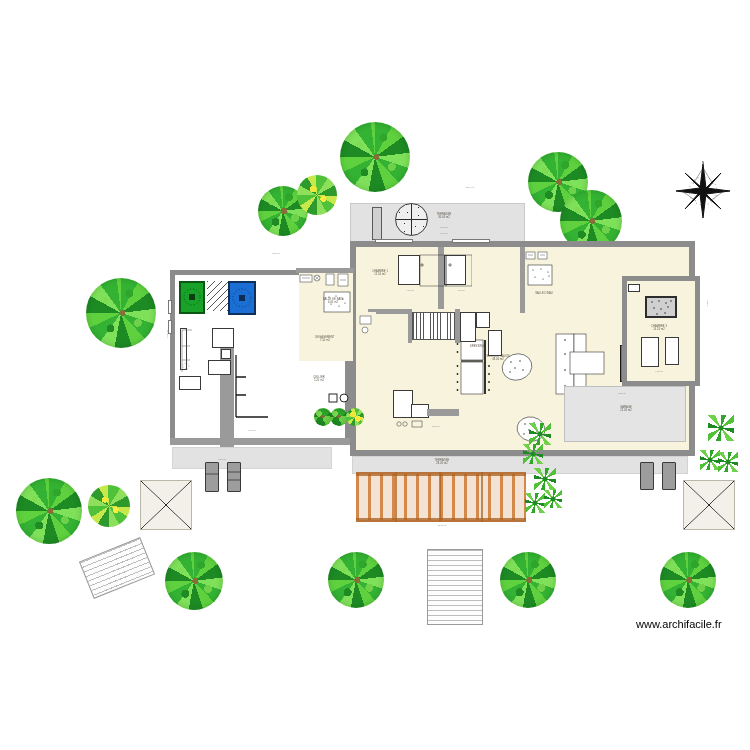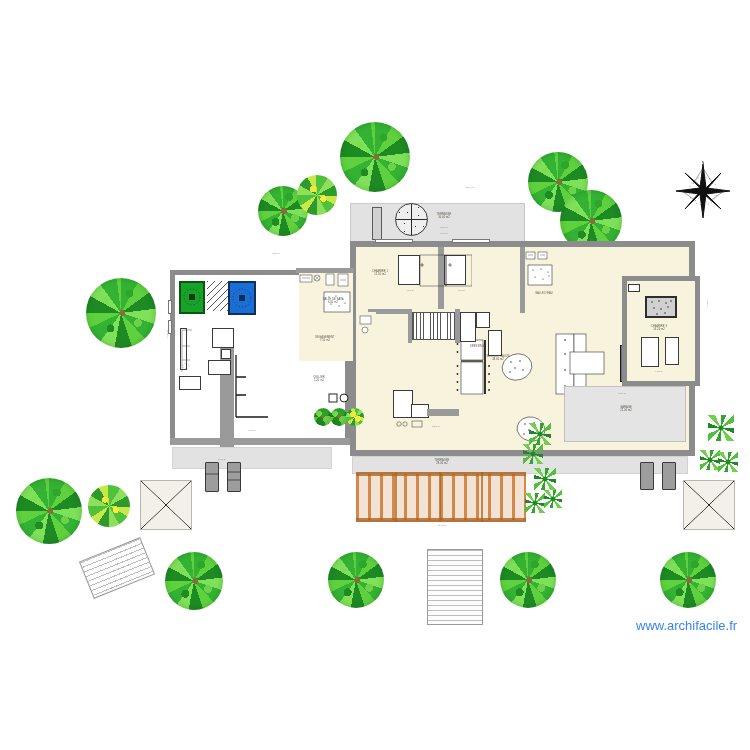--- a/index.html
+++ b/index.html
@@ -58,21 +58,21 @@
   .deck{background:#eceae6;border-top:2px solid #b8733a;border-bottom:2px solid #b8733a;
         background-image:repeating-linear-gradient(to right,#d4884a 0 3px,#f2e3d4 3px 12px);}
   .parasol{border-radius:50%;background:#efefef;border:1px solid #3a3a3a;}
   .parasol:before{content:"";position:absolute;inset:0;border-radius:50%;
         background:repeating-conic-gradient(from 0deg,#2b2b2b 0 .6deg, transparent .6deg 30deg);}
 
   
   .lbl{font-size:2.6px;color:#5a5348;line-height:1.25;text-align:center;letter-spacing:.1px;}
   .dim{font-size:2.4px;color:#8a8a8a;text-align:center;}
   .dimv{font-size:2.4px;color:#8a8a8a;writing-mode:vertical-rl;}
-  .watermark{font-size:13px;color:#3b82f6;}
+  .watermark{font-size:11px;color:#000000;}
 </style>
 </head>
 <body>
 
 <div id="stage">
 
   <div class="abs" style="left:672px;top:160px;width:62px;height:62px;">
     <svg width="62" height="62" viewBox="0 0 62 62">
       <g fill="#111" stroke="#111">
         <polygon points="31,4 34,28 31,31 28,28"></polygon>

